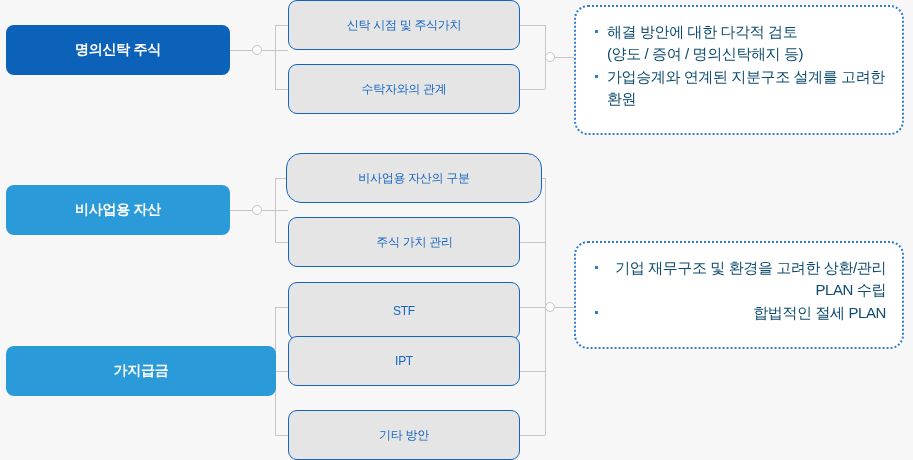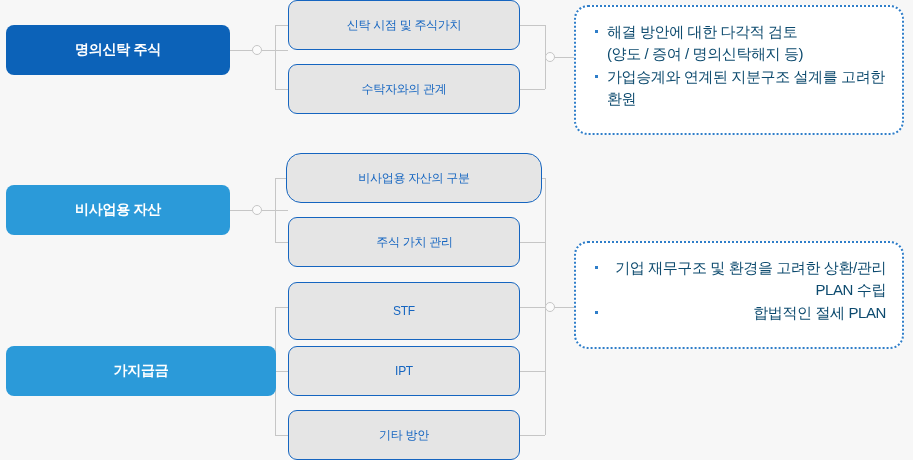--- a/index.html
+++ b/index.html
@@ -128,21 +128,21 @@
   <div class="node" style="left:288px;top:0px;width:232px;height:50px;">신탁 시점 및 주식가치</div>
 
   <div class="node" style="left:288px;top:64px;width:232px;height:50px;">수탁자와의 관계</div>
 
   <div class="node" style="left:286px;top:153px;width:256px;height:50px;border-radius:15px;">비사업용 자산의 구분</div>
 
   <div class="node" style="left:288px;top:217px;width:232px;height:50px;padding-left:21px;">주식 가치 관리</div>
 
   <div class="node" style="left:288px;top:282px;width:232px;height:58px;">STF</div>
 
-  <div class="node" style="left:288px;top:346px;width:232px;height:50px;">IPT</div>
+  <div class="node" style="left:288px;top:336px;width:232px;height:50px;">IPT</div>
 
   <div class="node" style="left:288px;top:410px;width:232px;height:50px;">기타 방안</div>
 
   <div class="callout" style="left:574px;top:5px;width:330px;height:130px;">
     <ul>
       <li>
         <span class="dot"></span>
         <span class="ln">해결 방안에 대한 다각적 검토</span>
         <span class="ln">(양도 / 증여 / 명의신탁해지 등)</span>
       </li>

